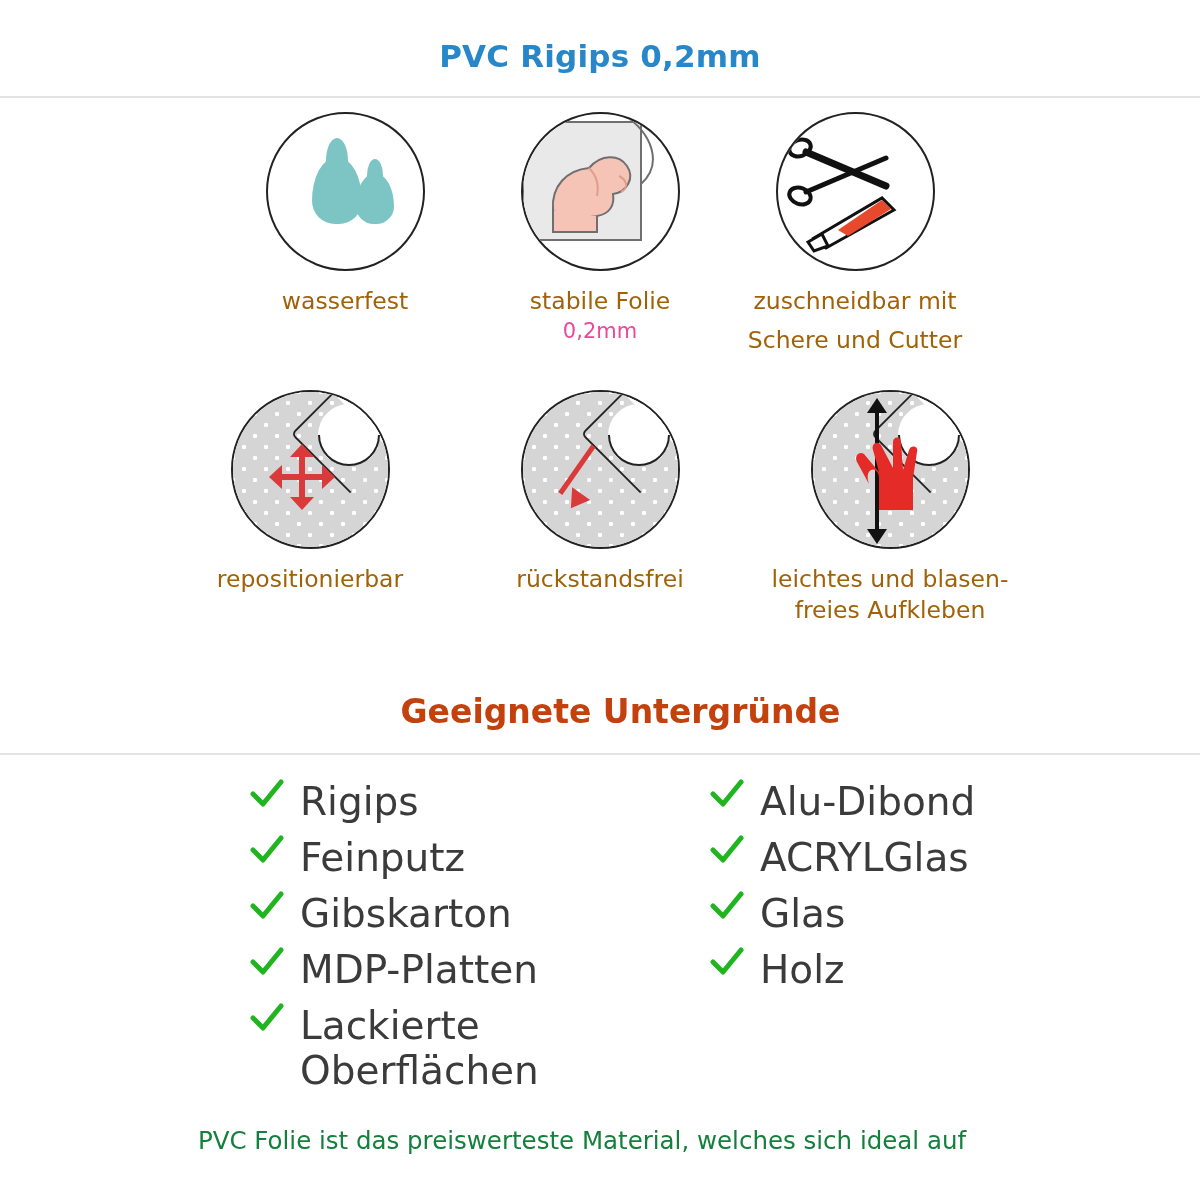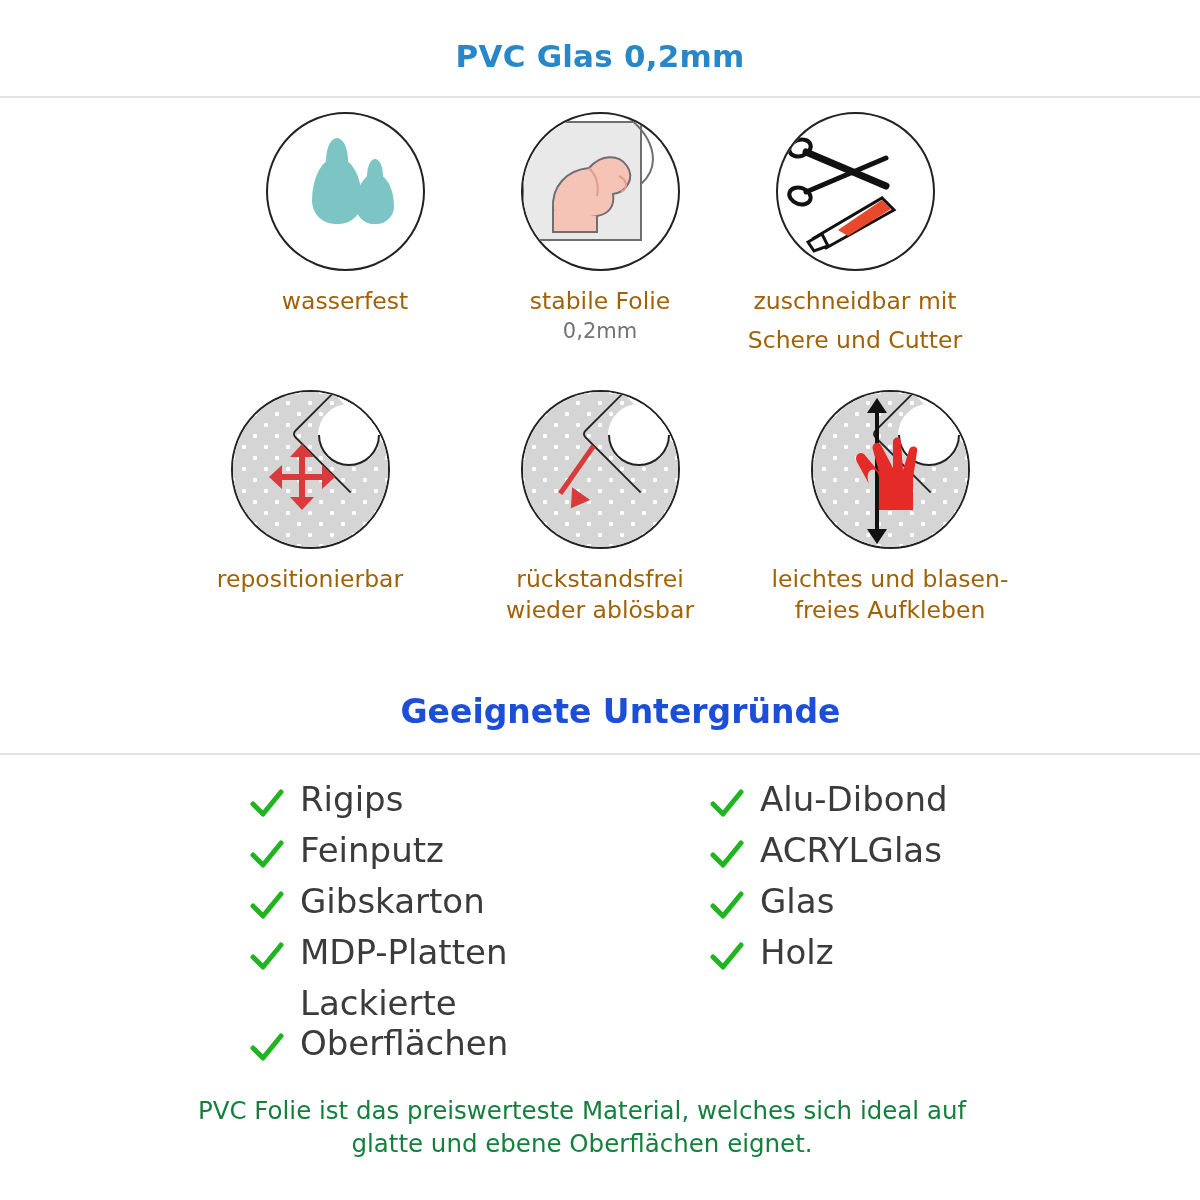--- a/index.html
+++ b/index.html
@@ -30,21 +30,21 @@
     letter-spacing: 0.2px;
     padding-top: 38px;
   }
   .rule {
     height: 2px;
     background: #e3e3e3;
     margin: 22px 0 0 0;
   }
   .subtitle {
     text-align: center;
-    color: #1d4ed8;
+    color: #c2410c;
     font-size: 33px;
     font-weight: bold;
     padding-top: 14px;
     padding-left: 41px;
   }
 
   
   .features {
     padding-top: 14px;
   }
@@ -69,21 +69,21 @@
     overflow: hidden;
     background: #fff;
   }
   .caption {
     margin-top: 16px;
     font-size: 23.5px;
     line-height: 1.25;
     color: #a16207;
   }
   .caption.small-note {
-    color: #737373;
+    color: #ec4899;
     font-size: 21px;
     margin-top: 2px;
   }
   .drop-shape {
     position: absolute;
     background: #7cc5c4;
     border-radius: 50% 50% 50% 50% / 64% 64% 36% 36%;
   }
   .d1 { width: 50px; height: 66px; left: 44px; top: 44px; border-radius: 50% 50% 50% 50%/ 70% 70% 38% 38%; }
   .d1:after {
@@ -211,23 +211,23 @@
     justify-content: center;
     padding-top: 24px;
   }
   .list-col {
     box-sizing: border-box;
   }
   .list-col.left { width: 480px; padding-left: 100px; }
   .list-col.right { width: 420px; padding-left: 80px; }
   .list-item {
     display: flex;
-    align-items: flex-end;
+    align-items: flex-start;
     margin-bottom: 11px;
-    font-size: 34px;
+    font-size: 39px;
     color: #3b3b3b;
   }
   .check {
     width: 34px;
     flex: 0 0 34px;
     margin-right: 16px;
     display: inline-block;
     position: relative;
     height: 30px;
   }
@@ -239,21 +239,21 @@
     line-height: 1.35;
     padding: 20px 120px 0 84px;
   }
   .muscle-wrap { position: absolute; left: 0; top: 0; width: 155px; height: 155px; }
 </style>
 </head>
 <body>
 
 <div class="page">
 
-  <div class="title">PVC Glas 0,2mm</div>
+  <div class="title">PVC Rigips 0,2mm</div>
   <div class="rule"></div>
 
   <div class="features">
 
     <div class="row row-1">
 
       <div class="feat">
         <div class="circle">
           <div class="drop-shape d1"></div>
           <div class="drop-shape d2"></div>
@@ -325,21 +325,20 @@
           <div class="dotted"></div>
           <div class="peel-cover"></div>
           <div class="peel-line"></div>
           <div class="curl"></div>
           <div class="arrow-diag">
             <span class="shaft"></span>
             <span class="head"></span>
           </div>
         </div>
         <div class="caption">rückstandsfrei</div>
-        <div class="caption" style="margin-top:2px">wieder ablösbar</div>
       </div>
 
       <div class="feat">
         <div class="circle">
           <div class="dotted"></div>
           <div class="peel-cover"></div>
           <div class="peel-line"></div>
           <div class="curl"></div>
           <div class="arrow-vert">
             <span class="up"></span>
@@ -439,16 +438,15 @@
               <path d="M3 15 L13 25 L31 3" fill="none" stroke="#21b421" stroke-width="5" stroke-linecap="round" stroke-linejoin="round"></path>
             </svg>
         </span>
         <span>Holz</span>
       </div>
     </div>
   </div>
 
   <div class="footnote">
     <div>PVC Folie ist das preiswerteste Material, welches sich ideal auf</div>
-    <div>glatte und ebene Oberflächen eignet.</div>
   </div>
 
 </div>
 
 </body></html>

